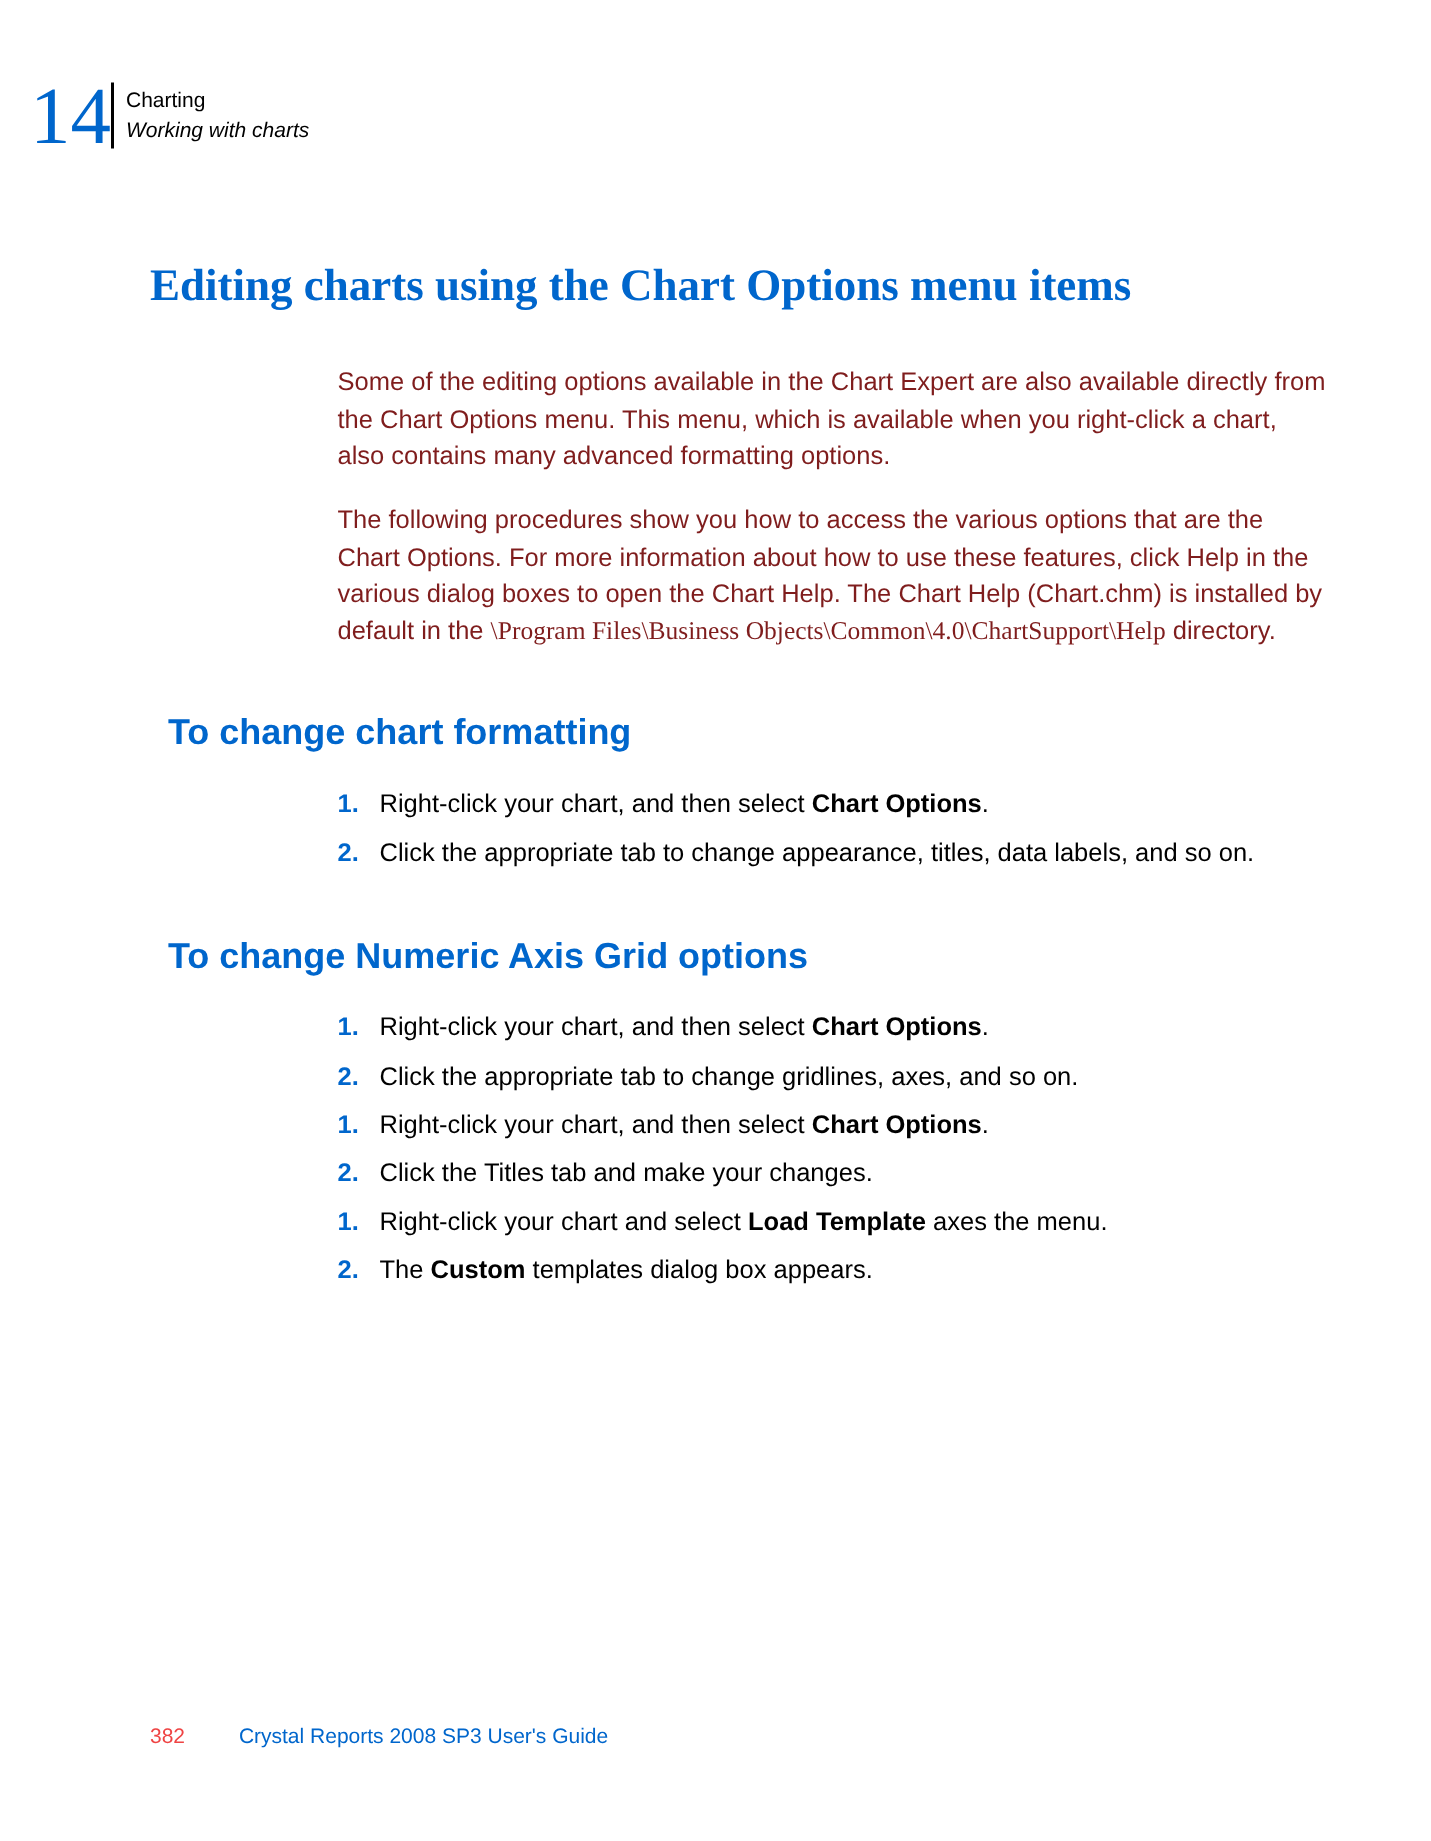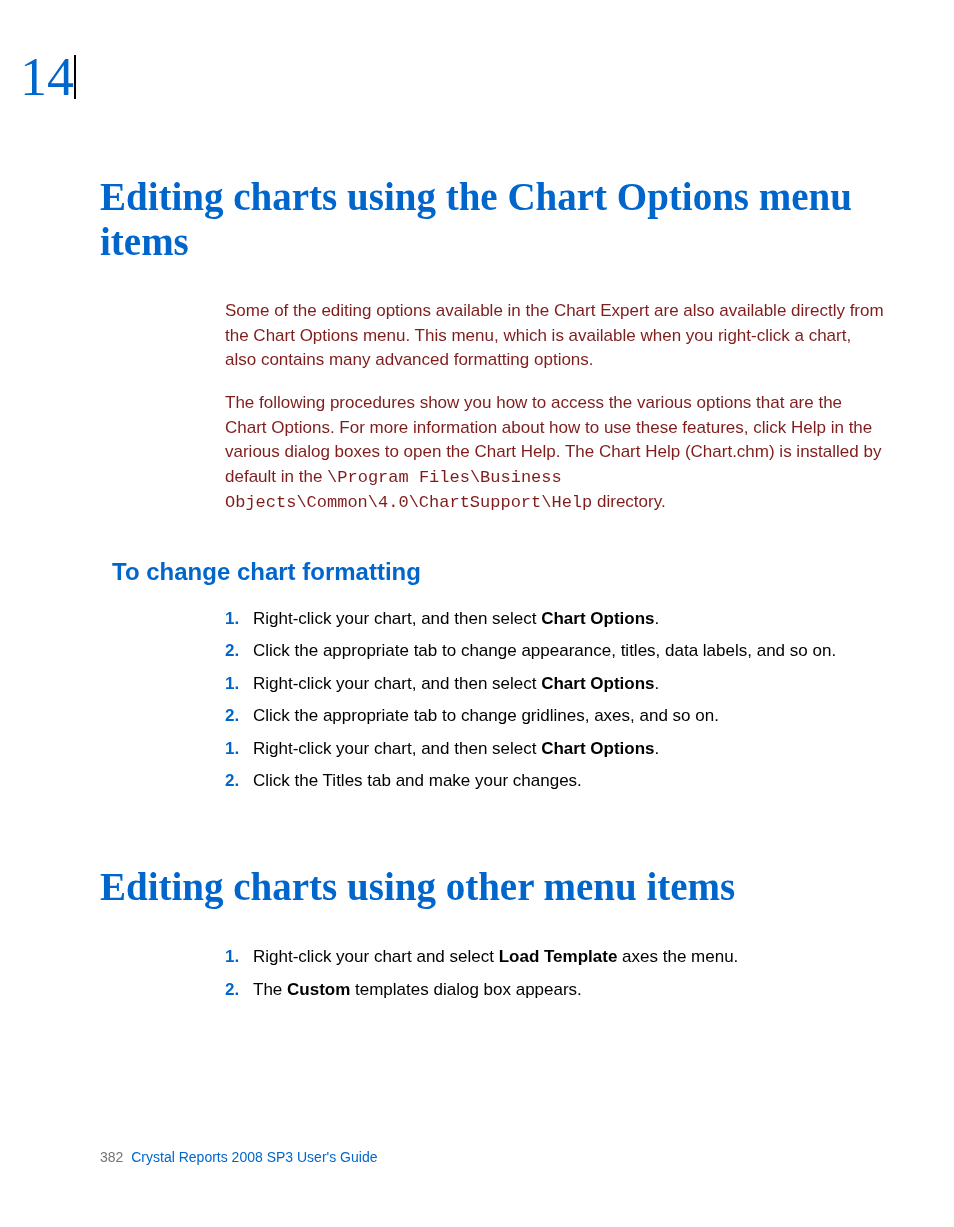--- a/index.html
+++ b/index.html
@@ -41,21 +41,21 @@
     font-weight: normal;
   }
   .header-section {
     font-style: italic;
   }
   .content {
     padding: 0 60px 0 100px;
   }
   h1.section-title {
     font-family: Georgia, 'Times New Roman', serif;
-    font-size: 39px;
+    font-size: 30px;
     font-weight: bold;
     color: #0066cc;
     margin-top: 70px;
     margin-bottom: 35px;
   }
   h2.sub-title {
     font-family: Arial, Helvetica, sans-serif;
     font-size: 24px;
     font-weight: bold;
     color: #0066cc;
@@ -67,21 +67,21 @@
     margin-left: 125px;
     margin-right: 10px;
   }
   p.para {
     font-size: 17px;
     line-height: 1.45;
     color: #7f1d1d;
     margin-bottom: 18px;
   }
   .mono {
-    font-family: Liberation Mono, monospace;
+    font-family: Liberation Serif, serif;
   }
   ol.steps {
     list-style: none;
     margin-left: 125px;
     margin-right: 10px;
   }
   ol.steps li {
     display: flex;
     font-size: 17px;
     line-height: 1.55;
@@ -97,30 +97,34 @@
   }
   .bold { font-weight: bold; }
   .page-footer {
     position: absolute;
     bottom: 62px;
     left: 100px;
     font-size: 14px;
     color: #0066cc;
   }
   .page-footer .page-num {
-    color: #737373;
-    margin-right: 4px;
+    color: #ef4444;
+    margin-right: 32px;
   }
 </style>
 </head>
 <body>
 
 <div class="page-header">
   <div class="chapter-number">14</div>
   <div class="header-divider"></div>
+  <div class="header-text">
+    <span class="header-chapter">Charting</span>
+    <span class="header-section">Working with charts</span>
+  </div>
 </div>
 
 <div class="content">
 
   <h1 class="section-title">Editing charts using the Chart Options menu items</h1>
 
   <div class="body-block">
     <p class="para">Some of the editing options available in the Chart Expert are also available directly from the Chart Options menu. This menu, which is available when you right-click a chart, also contains many advanced formatting options.</p>
     <p class="para">
       <span>The following procedures show you how to access the various options that are the Chart Options. For more information about how to use these features, click Help in the various dialog boxes to open the Chart Help. The Chart Help (Chart.chm) is installed by default in the </span><span class="mono">\Program Files\Business Objects\Common\4.0\ChartSupport\Help</span><span> directory.</span>
@@ -134,20 +138,21 @@
       <span class="step-text">
         <span>Right-click your chart, and then select </span><span class="bold">Chart Options</span><span>.</span>
       </span>
     </li>
     <li>
       <span class="step-num">2.</span>
       <span class="step-text">Click the appropriate tab to change appearance, titles, data labels, and so on.</span>
     </li>
   </ol>
 
+  <h2 class="sub-title">To change Numeric Axis Grid options</h2>
   <ol class="steps">
     <li>
       <span class="step-num">1.</span>
       <span class="step-text">
         <span>Right-click your chart, and then select </span><span class="bold">Chart Options</span><span>.</span>
       </span>
     </li>
     <li>
       <span class="step-num">2.</span>
       <span class="step-text">Click the appropriate tab to change gridlines, axes, and so on.</span>
@@ -160,21 +165,20 @@
       <span class="step-text">
         <span>Right-click your chart, and then select </span><span class="bold">Chart Options</span><span>.</span>
       </span>
     </li>
     <li>
       <span class="step-num">2.</span>
       <span class="step-text">Click the Titles tab and make your changes.</span>
     </li>
   </ol>
 
-  <h1 class="section-title">Editing charts using other menu items</h1>
 
   <ol class="steps">
     <li>
       <span class="step-num">1.</span>
       <span class="step-text">
         <span>Right-click your chart and select </span><span class="bold">Load Template</span><span> axes the menu.</span>
       </span>
     </li>
     <li>
       <span class="step-num">2.</span>

